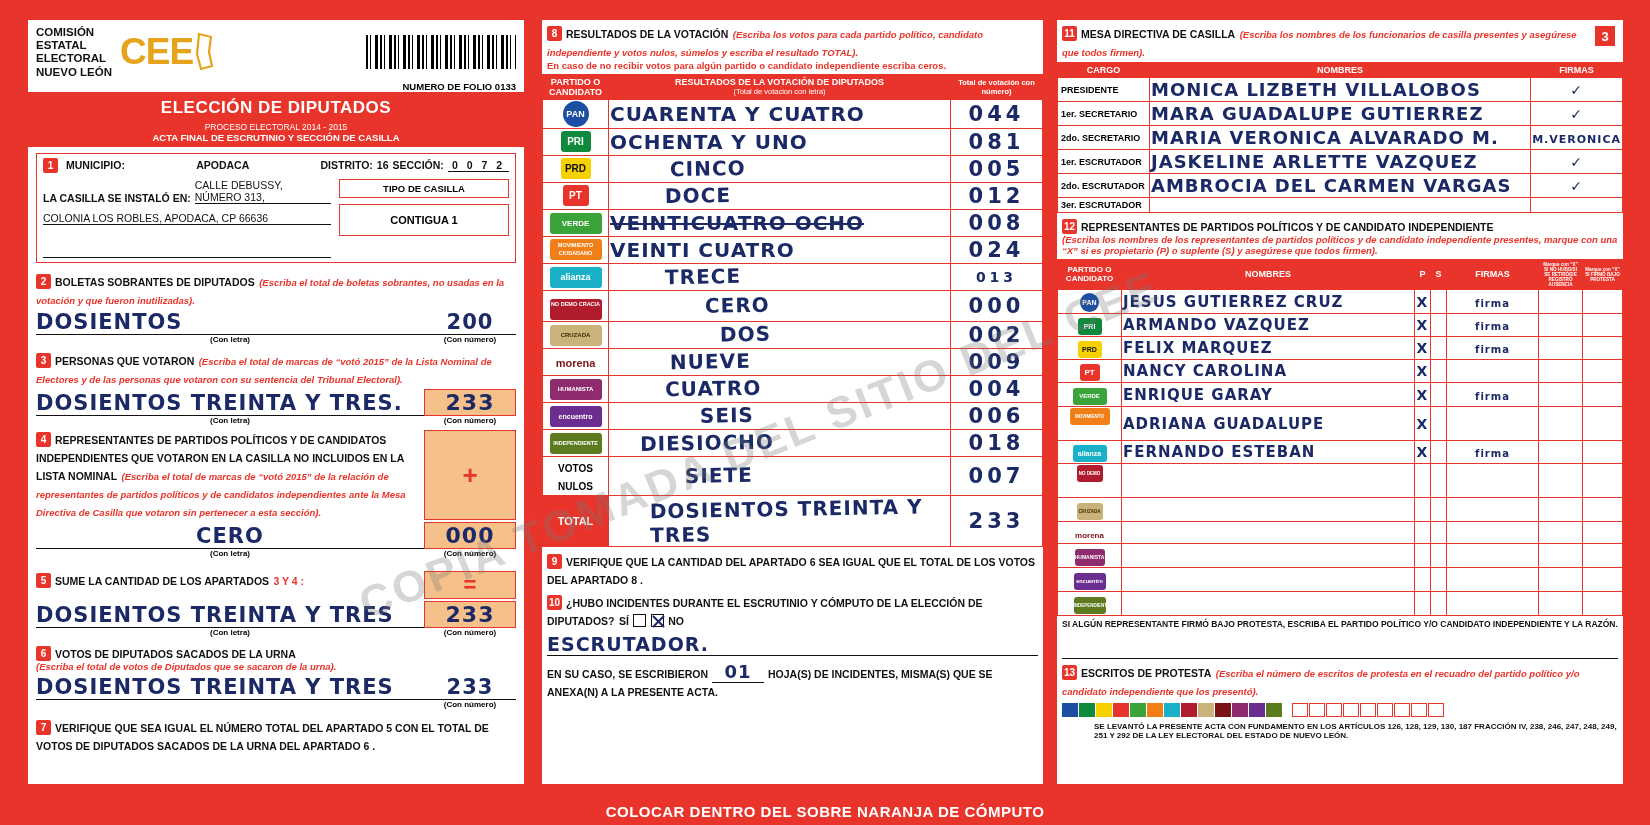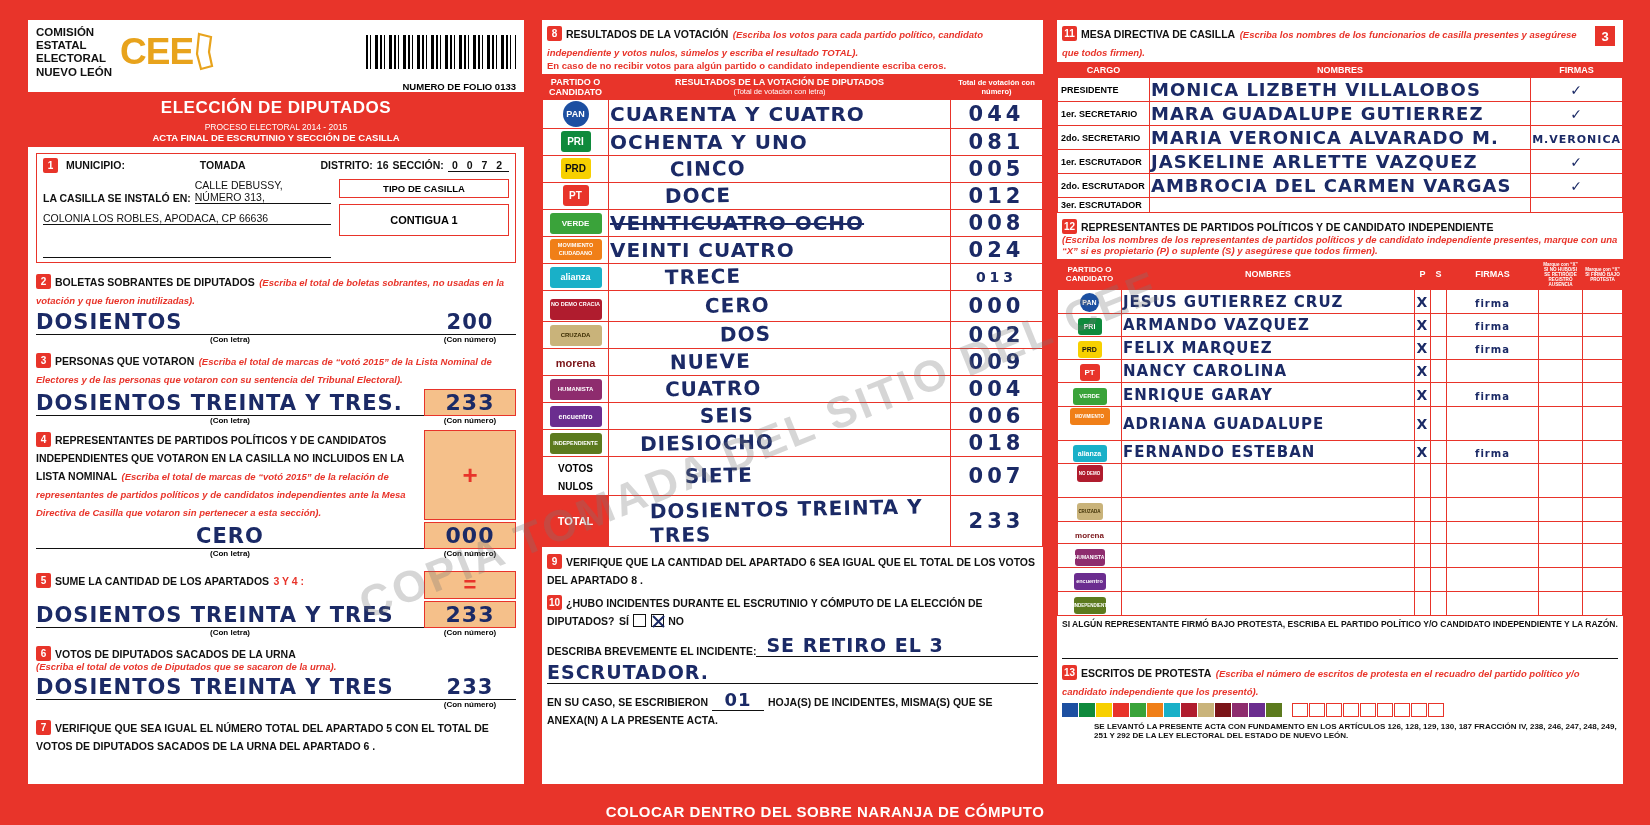--- a/index.html
+++ b/index.html
@@ -120,21 +120,21 @@
     <div class="redbar">
       <div class="t1">ELECCIÓN DE DIPUTADOS</div>
       <div class="t2">PROCESO ELECTORAL  2014 - 2015</div>
       <div class="t3">ACTA FINAL DE ESCRUTINIO Y SECCIÓN DE CASILLA</div>
     </div>
 
     <div class="boxrow">
       <div style="display:flex;align-items:center;gap:4px;">
         <span class="num-badge">1</span>
         <span class="lbl">MUNICIPIO:</span>
-        <span class="lbl" style="flex:1;text-align:center;">TOMADA</span>
+        <span class="lbl" style="flex:1;text-align:center;">APODACA</span>
         <span class="lbl">DISTRITO:</span>
         <span class="lbl">16</span>
         <span class="lbl">SECCIÓN:</span>
         <span class="lbl" style="border-bottom:1px solid #111;padding:0 4px;letter-spacing:3px;">0 0 7 2</span>
       </div>
       <div style="display:flex;margin-top:6px;">
         <div style="flex:1;">
           <div style="display:flex;align-items:flex-end;gap:4px;">
             <span class="lbl">LA CASILLA SE INSTALÓ EN:</span>
             <span class="lbl line" style="flex:1;font-weight:normal;">CALLE DEBUSSY, NÚMERO 313,</span>
@@ -356,26 +356,20 @@
     <div style="padding:5px 5px 0 5px;">
       <span class="num-badge">10</span><span class="lbl">¿HUBO INCIDENTES DURANTE EL ESCRUTINIO Y CÓMPUTO DE LA ELECCIÓN DE DIPUTADOS?</span>
       <span class="lbl">SÍ</span>
       <span class="chk"></span>
       <span class="chk" style="position:relative;">
         <svg width="13" height="13" style="position:absolute;left:0;top:0;">
             <path d="M1 1 L12 12 M12 1 L1 12" stroke="#1b2a66" stroke-width="2" fill="none"></path>
           </svg>
       </span>
       <span class="lbl">NO</span>
-      <div style="display:flex;align-items:flex-end;margin-top:5px;">
-        <span class="lbl">DESCRIBA BREVEMENTE EL INCIDENTE:</span>
-        <span style="flex:1;border-bottom:1px solid #111;">
-          <span class="hand" style="font-size:19px;padding-left:10px;">SE RETIRO EL 3</span>
-        </span>
-      </div>
       <div style="border-bottom:1px solid #111;margin-top:4px;">
         <span class="hand" style="font-size:19px;">ESCRUTADOR.</span>
       </div>
       <div style="margin-top:5px;">
         <span class="lbl">EN SU CASO, SE ESCRIBIERON</span>
         <span class="hand" style="font-size:18px;border-bottom:1px solid #111;padding:0 12px;">01</span>
         <span class="lbl">HOJA(S) DE INCIDENTES, MISMA(S) QUE SE ANEXA(N) A LA PRESENTE ACTA.</span>
       </div>
     </div>
   </div>

